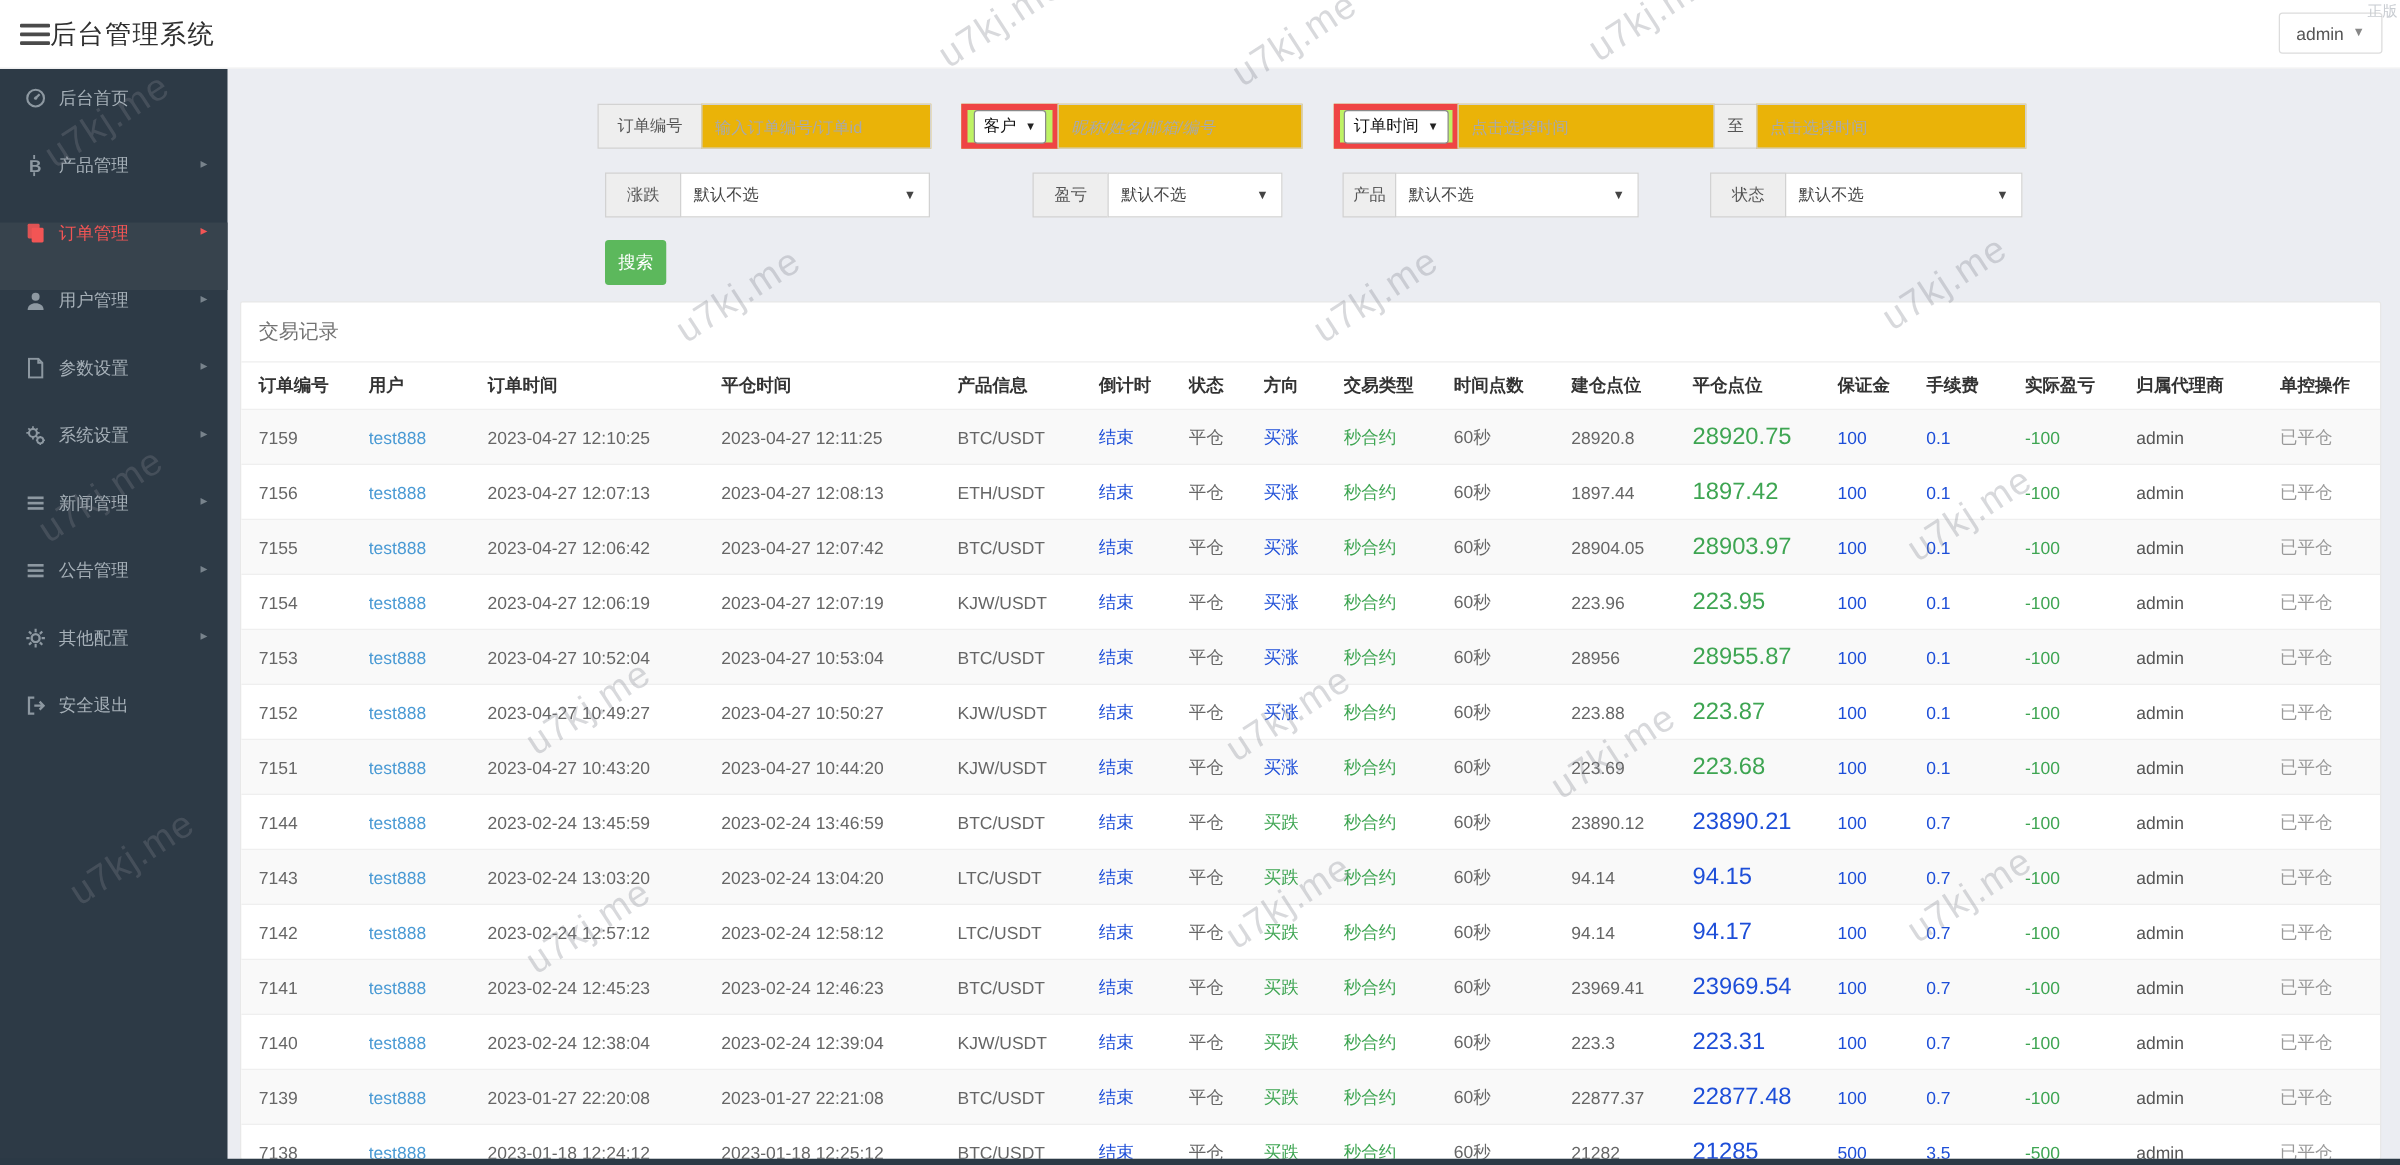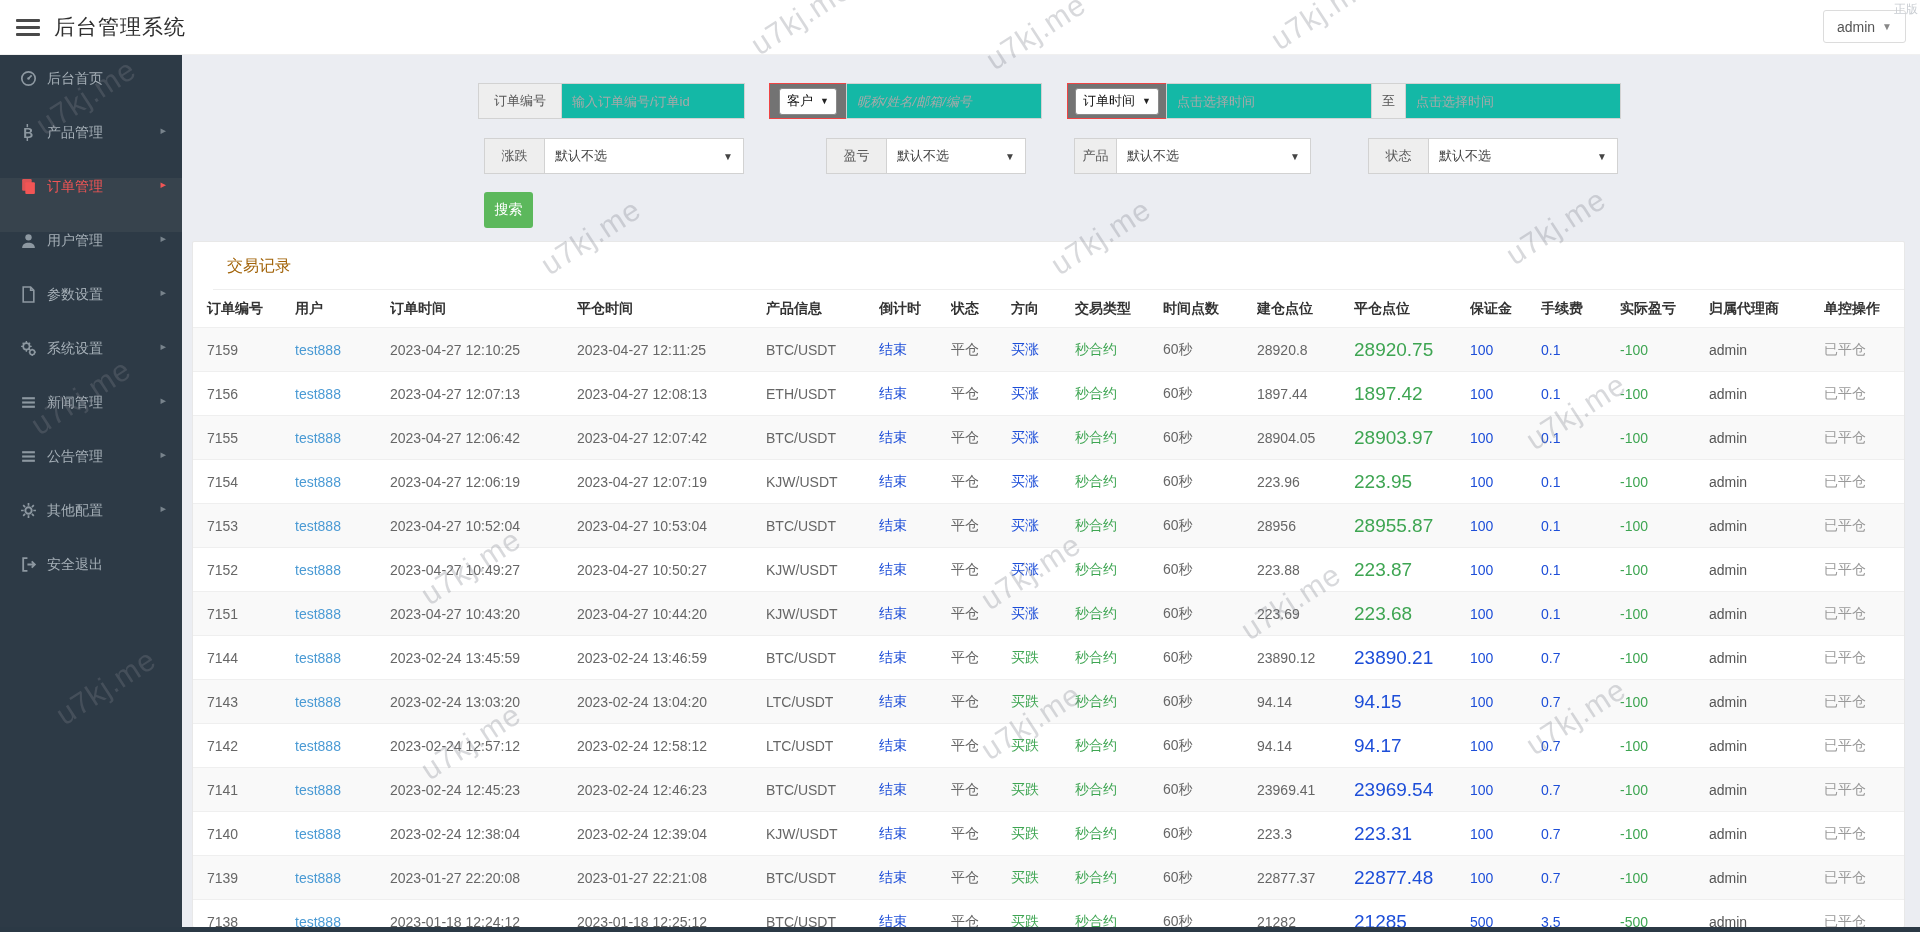--- a/index.html
+++ b/index.html
@@ -7,21 +7,21 @@
   body {
     position: relative; overflow: hidden;
     font-family: "Liberation Sans", "DejaVu Sans", sans-serif;
     background: #ebedf2; color:#333;
   }
   
   .topbar { position:absolute; top:0; left:0; width:100%; height:55px; background:#fff; z-index:20;
             display:flex; align-items:center; border-bottom:1px solid #f0f0f0;}
   .hamburger { margin-left:16px; width:24px; cursor:pointer; }
   .hamburger div { height:3px; background:#4a4a4a; margin:4px 0; border-radius:1px; }
-  .app-title { margin-left:14px; font-size:21px; color:#2f2f2f; letter-spacing:1px; }
+  .app-title { margin-left:0; font-size:21px; color:#2f2f2f; letter-spacing:1px; }
   .user-btn { position:absolute; right:14px; top:10px; height:33px; padding:0 13px;
               border:1px solid #dcdcdc; border-radius:3px; background:#fff; color:#555;
               font-size:14px; display:flex; align-items:center; gap:7px; cursor:pointer;}
   .user-btn .caret { font-size:10px; color:#888; }
   .corner-mark { position:absolute; right:2px; top:1px; font-size:12px; color:#c9cdd2; }
 
   
   .sidebar { position:absolute; top:55px; left:0; width:182px; bottom:0; background:#2d3a46;
              z-index:10; padding-top:15px; }
   .side-item { height:54px; display:flex; align-items:flex-start; color:#a6b0b8; font-size:14px;
@@ -34,42 +34,42 @@
   .submenu .sub-item { height:35px; display:flex; align-items:center; padding-left:40px;
                        color:#8b969e; font-size:13px; cursor:pointer; }
   .submenu .sub-item.active { color:#f25555; }
 
   
   .content { position:absolute; left:182px; top:55px; right:0; bottom:0; background:#ebedf2;border-radius:13px; }
 
   .fgroup { position:absolute; display:flex; height:36px; }
   .addon { background:#eee; border:1px solid #d2d2d2; color:#555; font-size:13px;
            display:flex; align-items:center; justify-content:center; padding:0 10px; white-space:nowrap; }
-  .f-input { border:1px solid #d2d2d2; background:#14b8a6; padding:0 10px; font-size:13px;
+  .f-input { border:1px solid #d2d2d2; background:#eab308; padding:0 10px; font-size:13px;
              color:#444; margin-left:-1px; height:36px; outline:none; }
   .f-input::placeholder { color:#a9a9a9; }
-  .addon-wrap { background:#737373; border:1px solid #ef4444; display:flex; align-items:center;
+  .addon-wrap { background:#bef264; border:5px solid #ef4444; display:flex; align-items:center;
                 justify-content:center; padding:0 5px;text-align:center; }
   .mini-select { background:#fff; border:1px solid #8a8a8a; border-radius:3px; height:27px;
                  display:flex; align-items:center; padding:0 7px; font-size:13px; color:#111;
                  gap:7px; cursor:pointer; white-space:nowrap; }
   .mini-select .caret { font-size:9px; color:#222; }
   .wide-select { border:1px solid #d2d2d2; background:#fff; margin-left:-1px; height:36px;
                  display:flex; align-items:center; justify-content:space-between; padding:0 10px;
                  font-size:13px; color:#444; cursor:pointer; }
   .wide-select .caret { font-size:10px; color:#444; }
   .search-btn { position:absolute; left:302px; top:137px; width:49px; height:36px;
                 background:#5cb85c; color:#fff; font-size:14px; border:none; border-radius:3px;
                 cursor:pointer; }
 
   
   .card { position:absolute; left:10px; top:186px; width:1713px; height:687px; background:#fff;
           border:1px solid #e8e8e8; border-radius:2px; overflow:hidden; }
-  .card-head { height:48px; line-height:48px; padding-left:14px; color:#a16207; font-size:16px;
-               border-bottom:1px solid #eee;margin-left:20px; }
+  .card-head { height:48px; line-height:48px; padding-left:14px; color:#737373; font-size:16px;
+               border-bottom:1px solid #eee; }
   .ttable { --cols: 102px 95px 187px 189px 113px 72px 60px 64px 88px 94px 97px 116px 71px 79px 89px 115px 1fr; }
   .trow { display:grid; grid-template-columns: var(--cols); align-items:center;
           border-bottom:1px solid #efefef; }
   .thead { height:38px; }
   .thead .cell { font-weight:bold; color:#333; font-size:14px; }
   .tbody .trow { height:44px; }
   .tbody .trow:nth-child(odd) { background:#f9f9f9; }
   .cell { font-size:14px; padding-right:6px; overflow:hidden; white-space:nowrap; }
   .cell:first-child { padding-left:14px; }
   .c-gray  { color:#666; }

